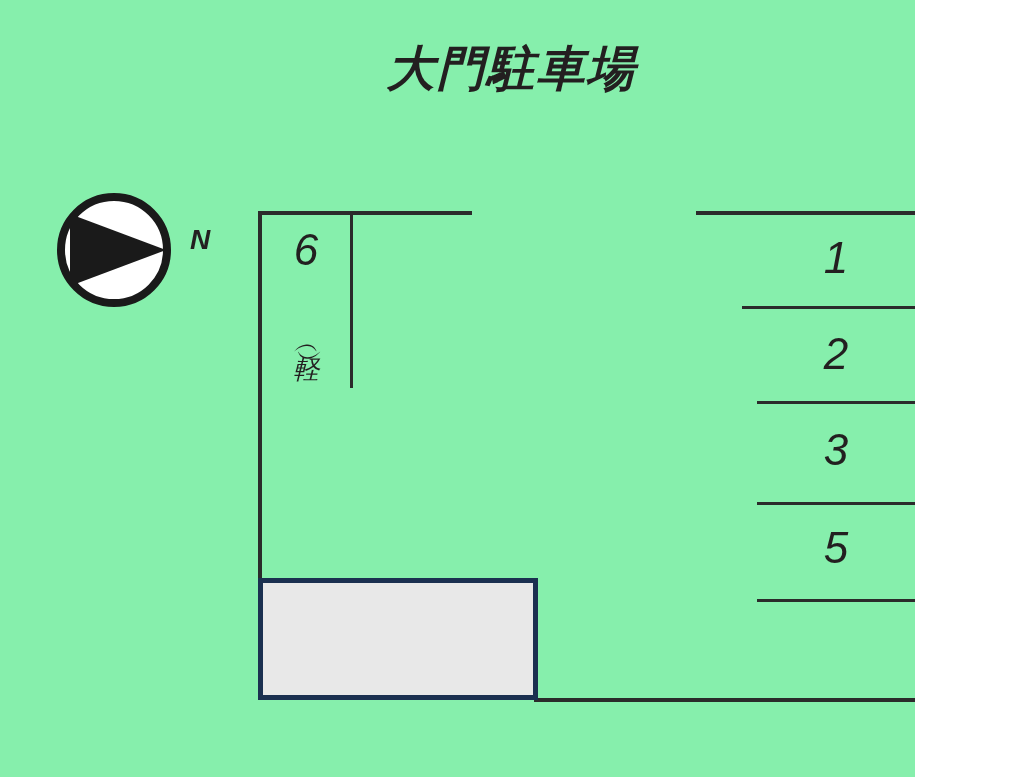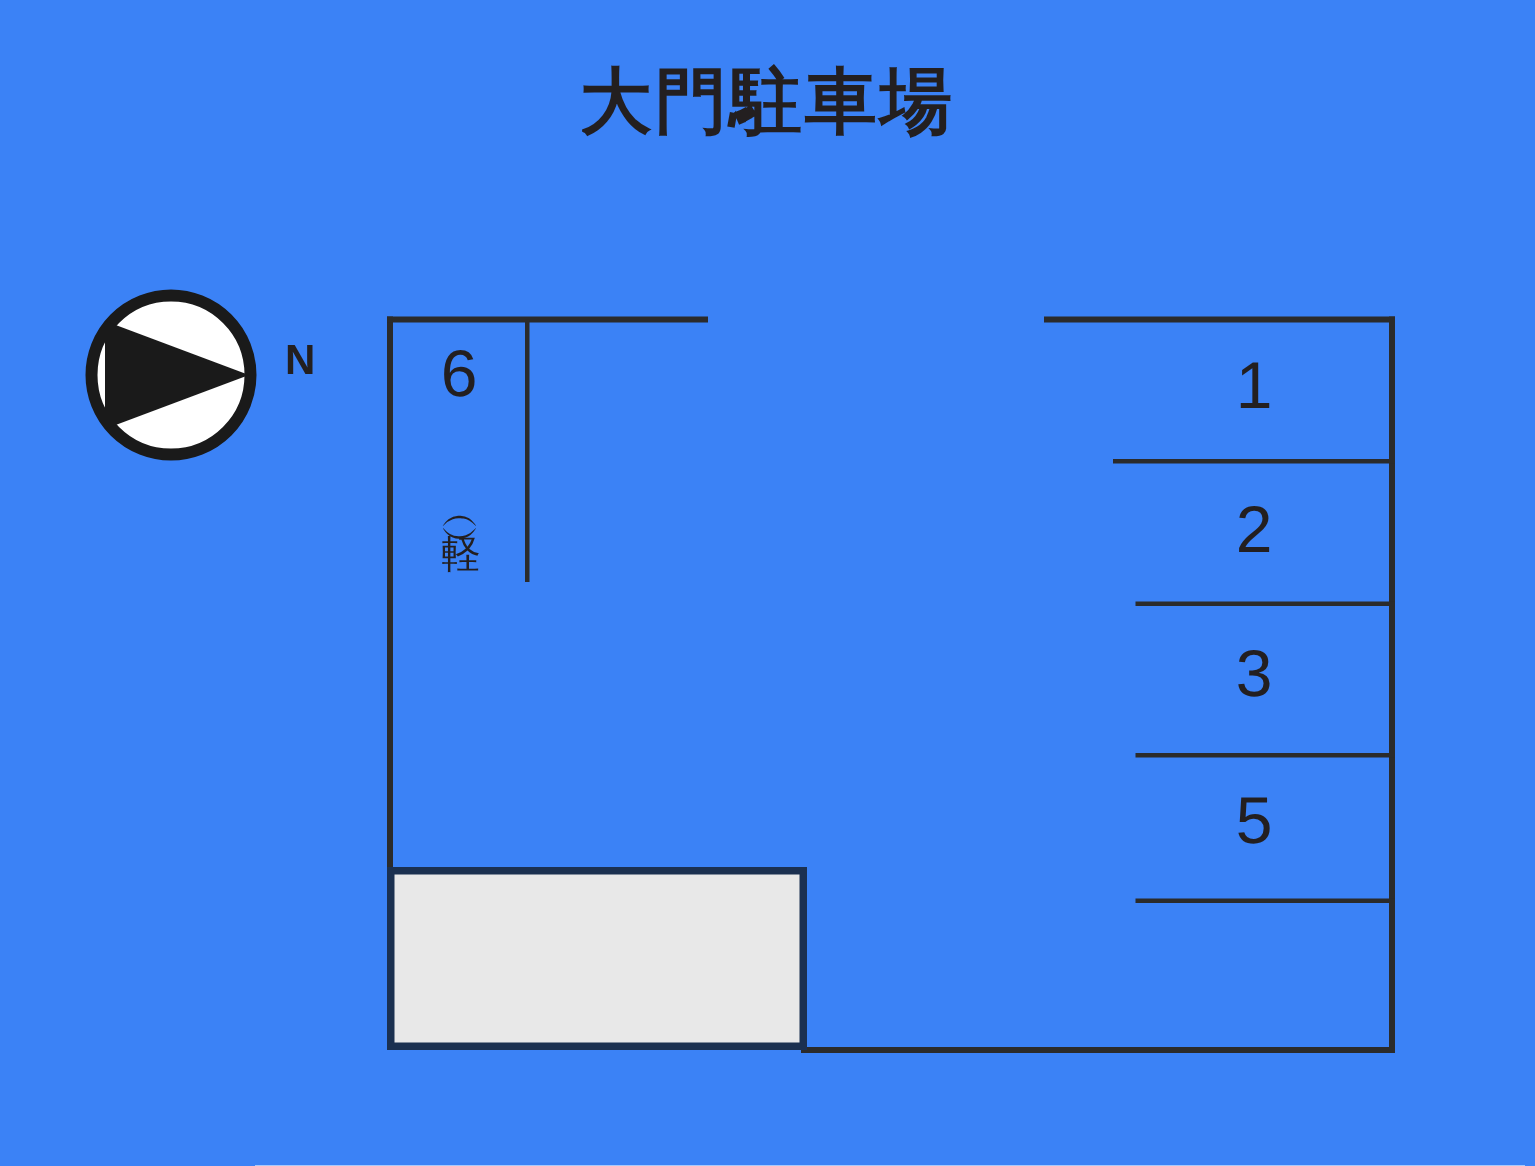--- a/index.html
+++ b/index.html
@@ -7,24 +7,25 @@
     margin: 0;
     padding: 0;
     background: #ffffff;
   }
   body {
     font-family: "Liberation Sans", "DejaVu Sans", sans-serif;
     color: #231f20;
   }
   #page {
     position: relative;
-    width: 1023px;
+    width: 915px;
     height: 777px;
-    background: #3b82f6;
+    background: #86efac;
     overflow: hidden;
+    font-style: italic;
   }
 
   
   #title {
     position: absolute;
     left: 0;
     top: 44px;
     width: 1023px;
     text-align: center;
     font-family: "DejaVu Sans", "Liberation Sans", sans-serif;

